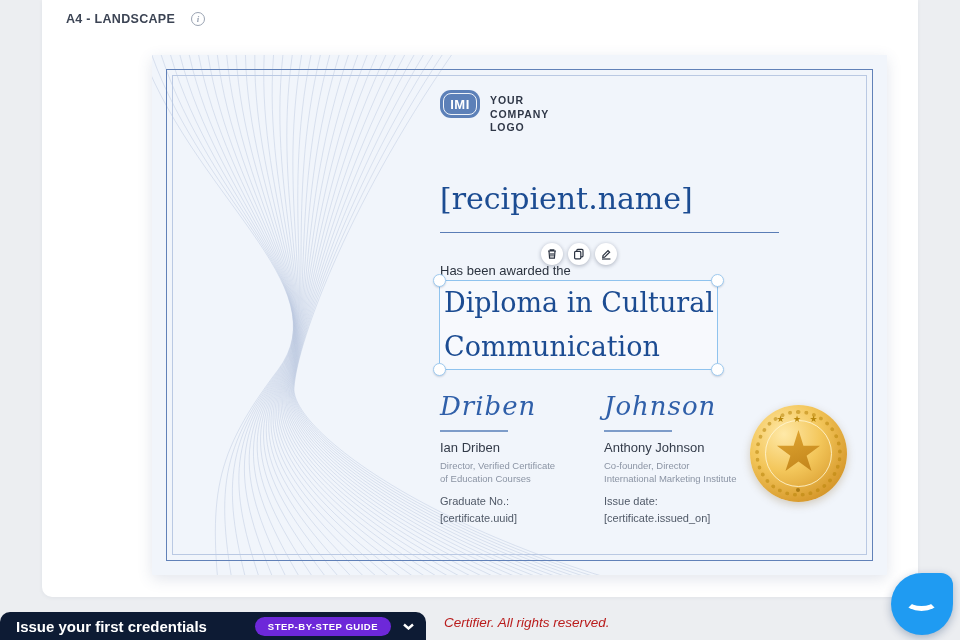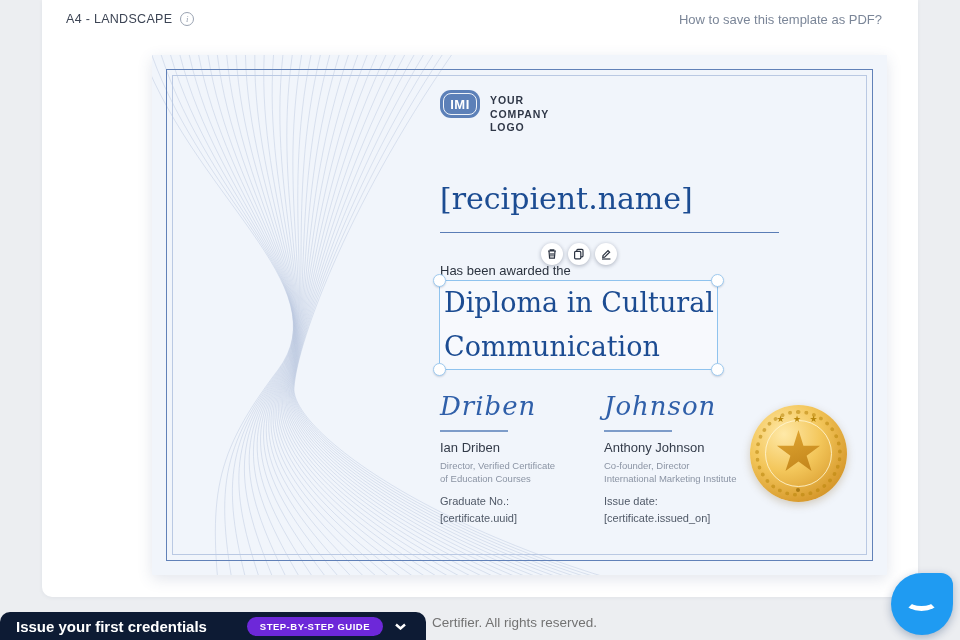--- a/index.html
+++ b/index.html
@@ -5,22 +5,22 @@
   * { margin:0; padding:0; box-sizing:border-box; }
   html,body { width:960px; height:640px; }
   body { font-family:"Liberation Sans", sans-serif; background:#eceef1; overflow:hidden; }
   .stage { position:relative; width:960px; height:640px; }
 
   
   .panel { position:absolute; left:42px; top:0; width:876px; height:597px;
            background:#ffffff; border-radius:0 0 10px 10px;
            box-shadow:0 1px 4px rgba(40,50,80,.06); }
   .panel-header { position:absolute; left:0; top:0; width:100%; height:40px; }
-  .format-wrap { position:absolute; left:24px; top:12px; display:flex; align-items:center; gap:8px;
-                 font-size:12.5px; font-weight:400; letter-spacing:.3px; color:#3c4454; }
+  .format-wrap { position:absolute; left:24px; top:12px; display:flex; align-items:center; gap:16px;
+                 font-size:12.5px; font-weight:700; letter-spacing:.3px; color:#3c4454; }
   .info-icon { display:inline-flex; align-items:center; justify-content:center;
                width:14px; height:14px; border:1.2px solid #9aa3b2; border-radius:50%;
                color:#9aa3b2; font-size:9px; font-family:"Liberation Serif",serif; font-style:italic; }
   .help-link { position:absolute; right:36px; top:12px; font-size:13px; color:#7b8698; cursor:pointer; }
 
   
   .cert { position:absolute; left:110px; top:55px; width:735px; height:520px;
           background:#f1f5fb; box-shadow:0 4px 14px rgba(60,80,130,.15); overflow:hidden; }
   .cert svg.guilloche { position:absolute; left:0; top:0; width:735px; height:520px; }
   .cert svg.guilloche path { fill:none; stroke:#b7c5de; stroke-width:.9; opacity:.5; }
@@ -79,24 +79,24 @@
   .medal .ring { position:absolute; inset:15px; border:1.5px solid rgba(255,246,210,.85); border-radius:50%; }
   .medal .star { position:absolute; left:26px; top:25px; width:45px; height:45px;
                  background:linear-gradient(160deg,#e2a833,#bd7f17);
                  clip-path:polygon(50% 0%,61% 35%,98% 35%,68% 57%,79% 91%,50% 70%,21% 91%,32% 57%,2% 35%,39% 35%); }
   .medal .mini-stars { position:absolute; top:9px; left:0; width:100%; text-align:center;
                        font-size:9px; letter-spacing:3px; color:#b8860b; }
   .medal .dot { position:absolute; left:46px; bottom:10px; width:4px; height:4px;
                 background:#a97a14; border-radius:50%; }
 
   
-  .copyright { position:absolute; left:432px; top:615px; font-size:13.5px; color:#737373; }
+  .copyright { position:absolute; left:444px; top:615px; font-size:13.5px; color:#b91c1c;font-style:italic; }
   .banner { position:absolute; left:0; top:612px; width:426px; height:28px;
             background:#0d1b34; border-radius:10px 10px 0 0;
-            display:flex; align-items:center; padding:0 20px 0 16px; cursor:pointer; }
+            display:flex; align-items:center; padding:0 12px 0 16px; cursor:pointer; }
   .banner-title { color:#fff; font-size:15px; font-weight:600; }
   .banner-pill { margin-left:auto; background:#6d28d9; color:#fff; border:none; border-radius:12px;
                  padding:4px 13px; font-size:9.5px; font-weight:bold; letter-spacing:.5px;
                  font-family:"Liberation Sans",sans-serif; cursor:pointer; }
   .banner-chevron { margin-left:12px; background:none; border:none; cursor:pointer; display:flex; padding:0; }
   .banner-chevron svg { stroke:#fff; stroke-width:2.4; fill:none; }
 
   .chat { position:absolute; left:891px; top:573px; width:62px; height:62px;
           background:#1f9bf2; border-radius:31px 12px 31px 31px;
           box-shadow:0 3px 10px rgba(0,40,90,.3); cursor:pointer; }
@@ -108,21 +108,20 @@
 
 <div class="stage">
 
   <div class="panel">
 
     <div class="panel-header">
       <div class="format-wrap">
         <span>A4 - LANDSCAPE</span>
         <span class="info-icon">i</span>
       </div>
-      <span class="help-link">How to save this template as PDF?</span>
     </div>
 
     <div class="cert">
       <svg class="guilloche" id="guilloche">
           <path d="M -15 -15 C 37.5 140, 190 230, 126 315 S 55 440, 70 565"></path>
           <path d="M -5.1515151515151505 -15 C 42.42424242424242 140, 188.63636363636363 231.66666666666666, 126.48484848484848 315.54545454545456 S 63.18181818181818 442.27272727272725, 87.27272727272728 565"></path>
           <path d="M 4.696969696969699 -15 C 47.34848484848485 140, 187.27272727272728 233.33333333333334, 126.96969696969697 316.09090909090907 S 71.36363636363636 444.54545454545456, 104.54545454545455 565"></path>
           <path d="M 14.545454545454547 -15 C 52.27272727272727 140, 185.9090909090909 235, 127.45454545454545 316.6363636363636 S 79.54545454545455 446.8181818181818, 121.81818181818181 565"></path>
           <path d="M 24.393939393939398 -15 C 57.1969696969697 140, 184.54545454545453 236.66666666666666, 127.93939393939394 317.1818181818182 S 87.72727272727272 449.09090909090907, 139.0909090909091 565"></path>
           <path d="M 34.24242424242424 -15 C 62.121212121212125 140, 183.1818181818182 238.33333333333334, 128.42424242424244 317.72727272727275 S 95.9090909090909 451.3636363636364, 156.36363636363637 565"></path>

